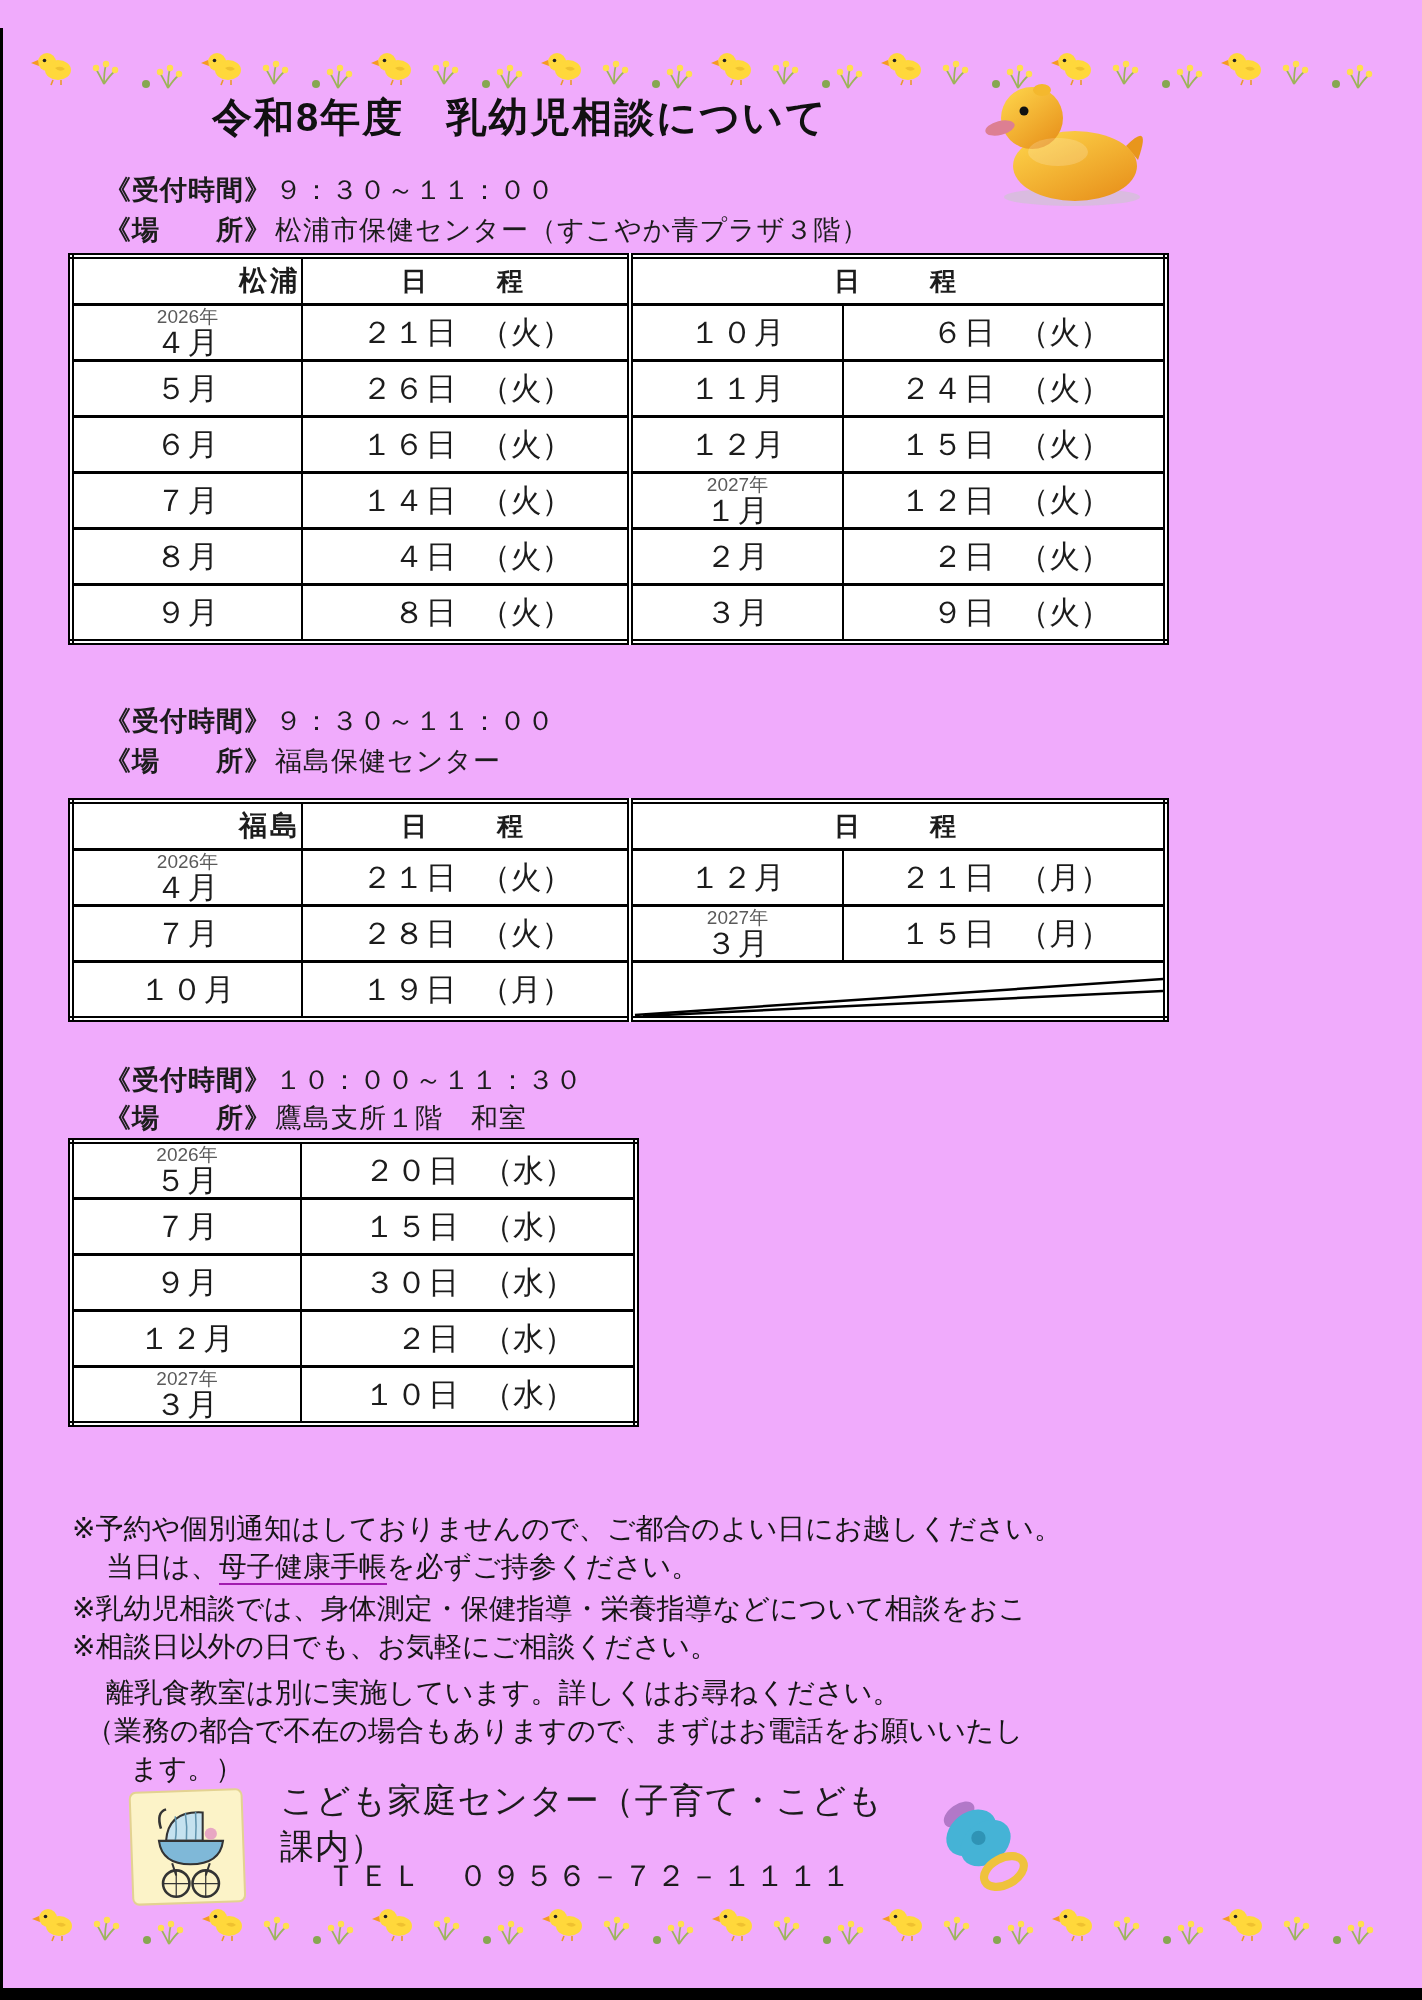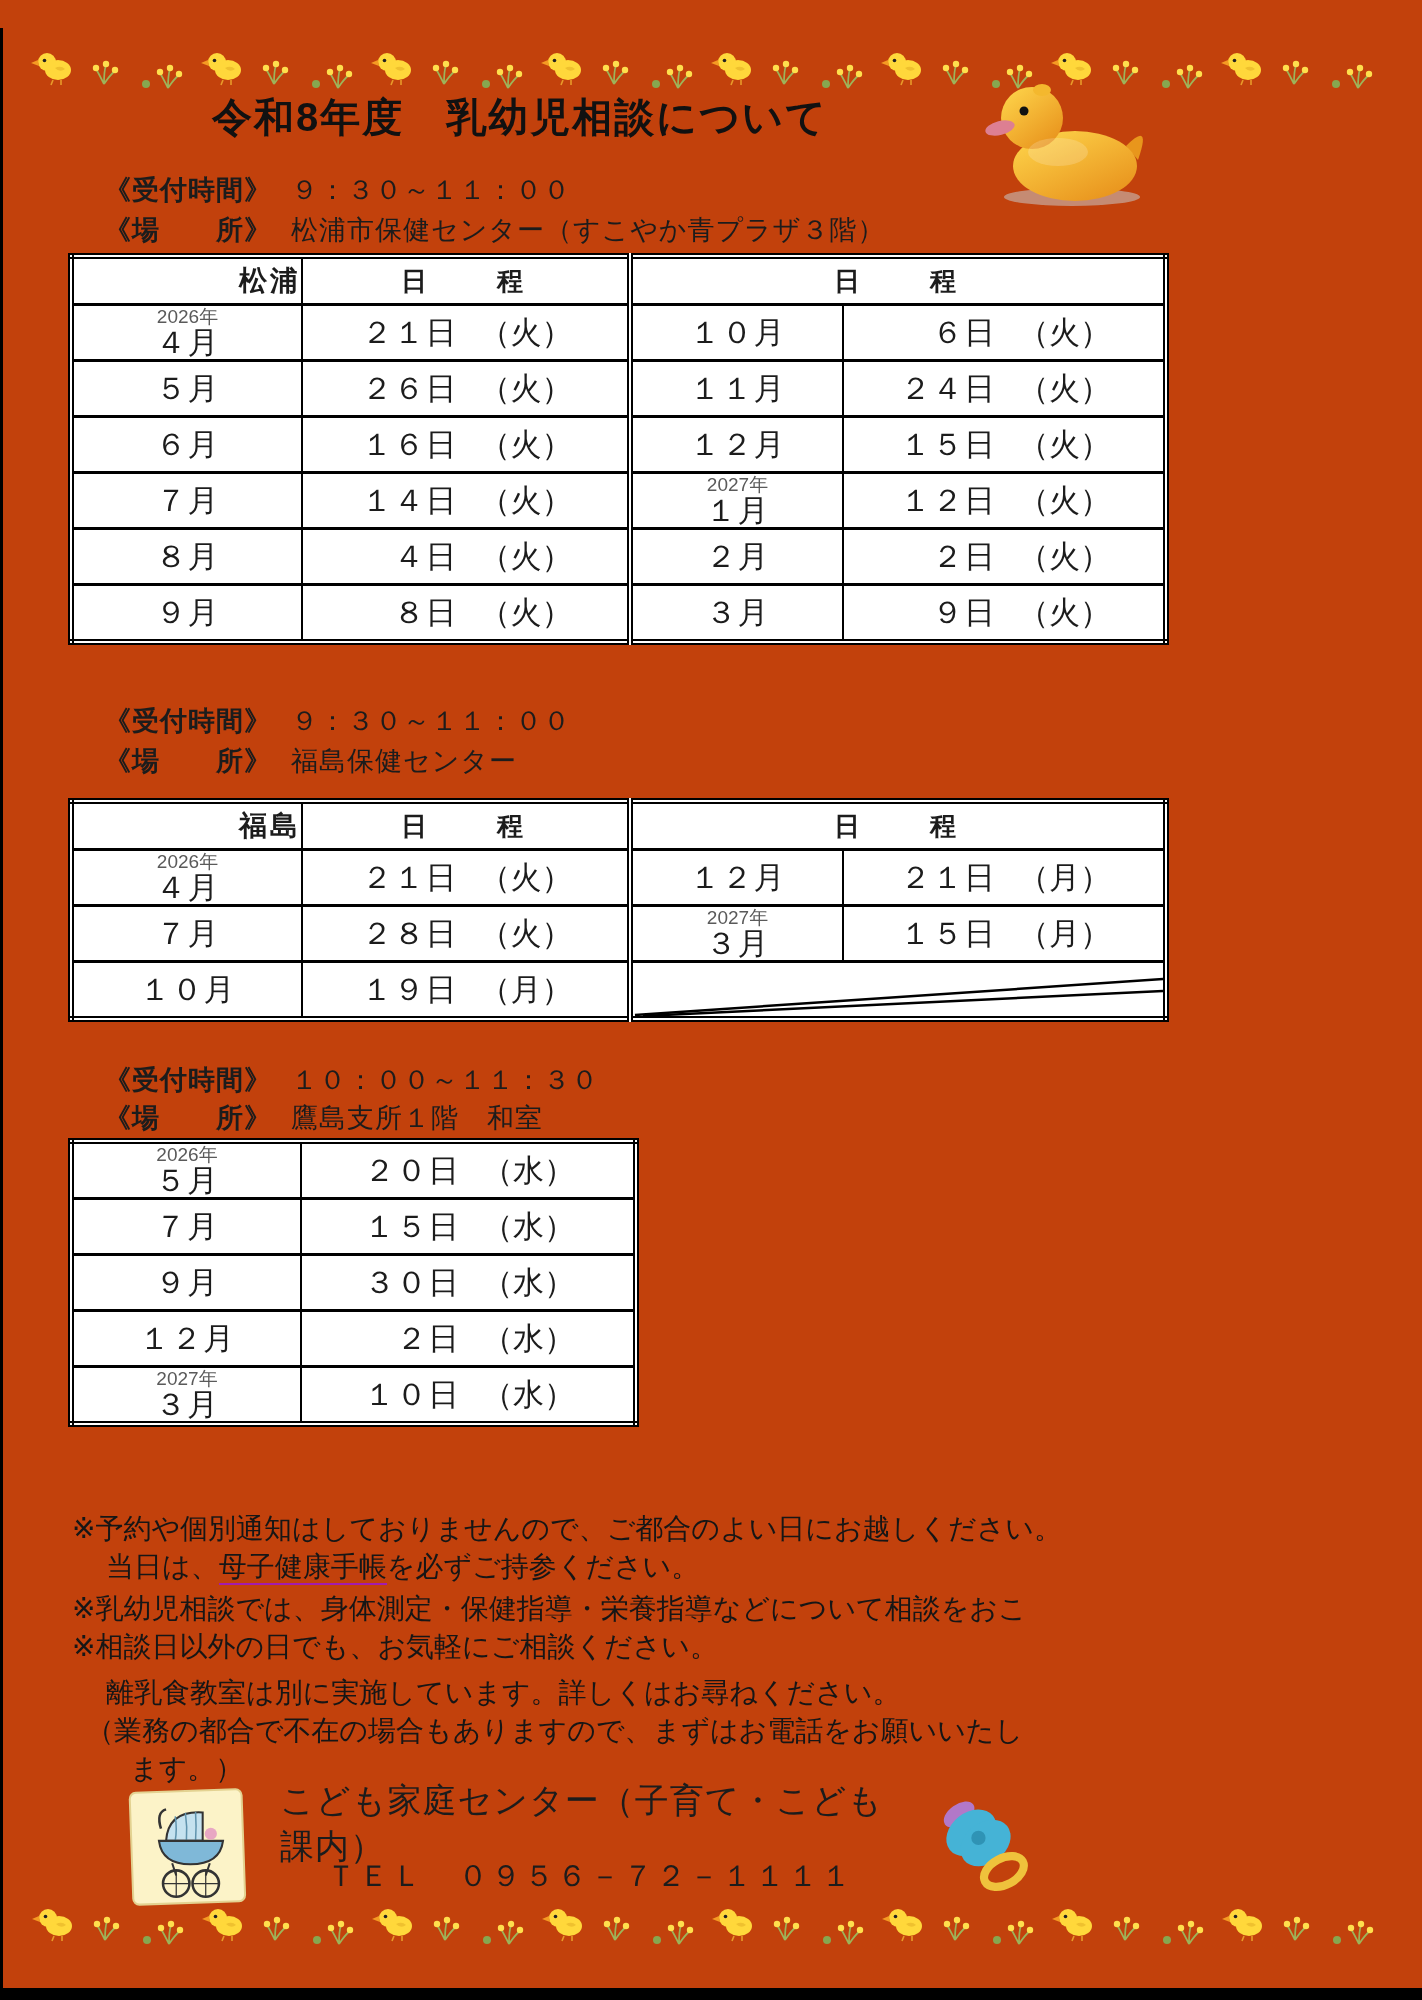--- a/index.html
+++ b/index.html
@@ -1,27 +1,27 @@
 <!DOCTYPE html>
 <html><head>
 <meta charset="utf-8">
 <style>
   html,body{margin:0;padding:0;background:#e8e8e8;}
   .page{
-    position:relative;width:1422px;height:2000px;background:#c2410c;overflow:hidden;
+    position:relative;width:1422px;height:2000px;background:#f0abfc;overflow:hidden;
     font-family:"Liberation Sans","DejaVu Sans",sans-serif;color:#1c1c1c;margin:0 auto;
   }
   .abs{position:absolute;}
   .title{
     position:absolute;left:70px;top:90px;width:900px;text-align:center;
     font-size:40px;font-weight:bold;letter-spacing:2px;color:#111;
   }
   .meta-line{position:absolute;left:104px;display:flex;align-items:baseline;font-size:27px;white-space:nowrap;}
   .meta-label{font-weight:bold;width:165px;letter-spacing:1px;}
-  .meta-value{margin-left:22px;letter-spacing:1px;text-align:center;}
+  .meta-value{margin-left:6px;letter-spacing:1px;text-align:center;}
   table.sched{
     position:absolute;border-collapse:collapse;table-layout:fixed;background:#fff;
     border:6px double #000;
   }
   table.sched td{
     border:2px solid #000;border-top-width:3px;border-bottom-width:3px;
     padding:0;vertical-align:middle;overflow:hidden;
   }
   table.sched td.sep{border-left:6px double #000;}
   tr.head td{height:44px;}

